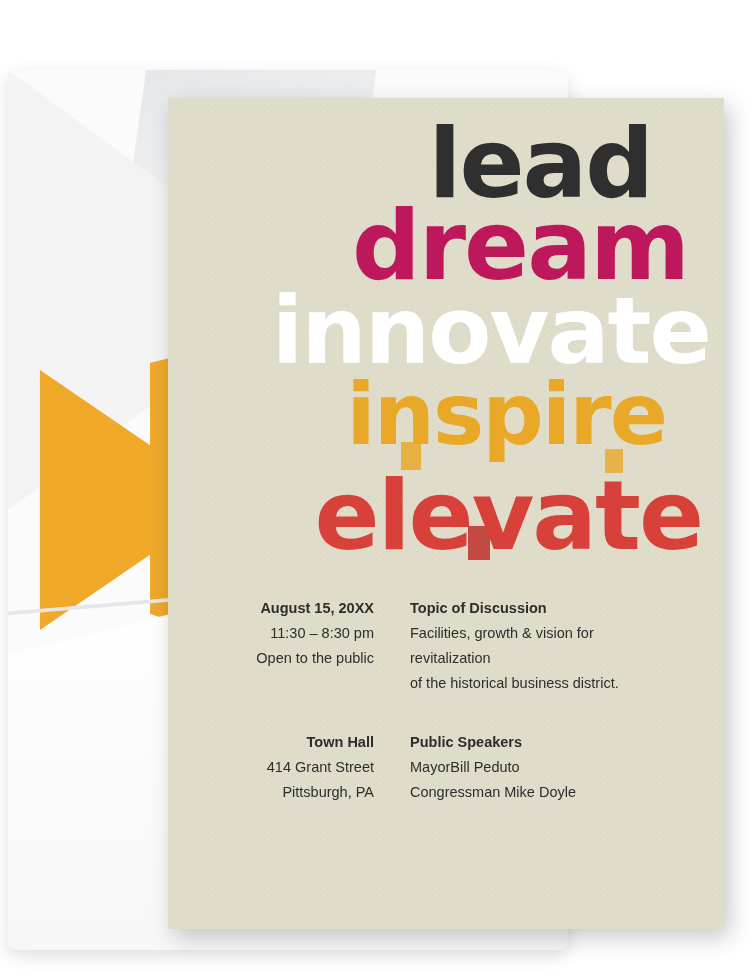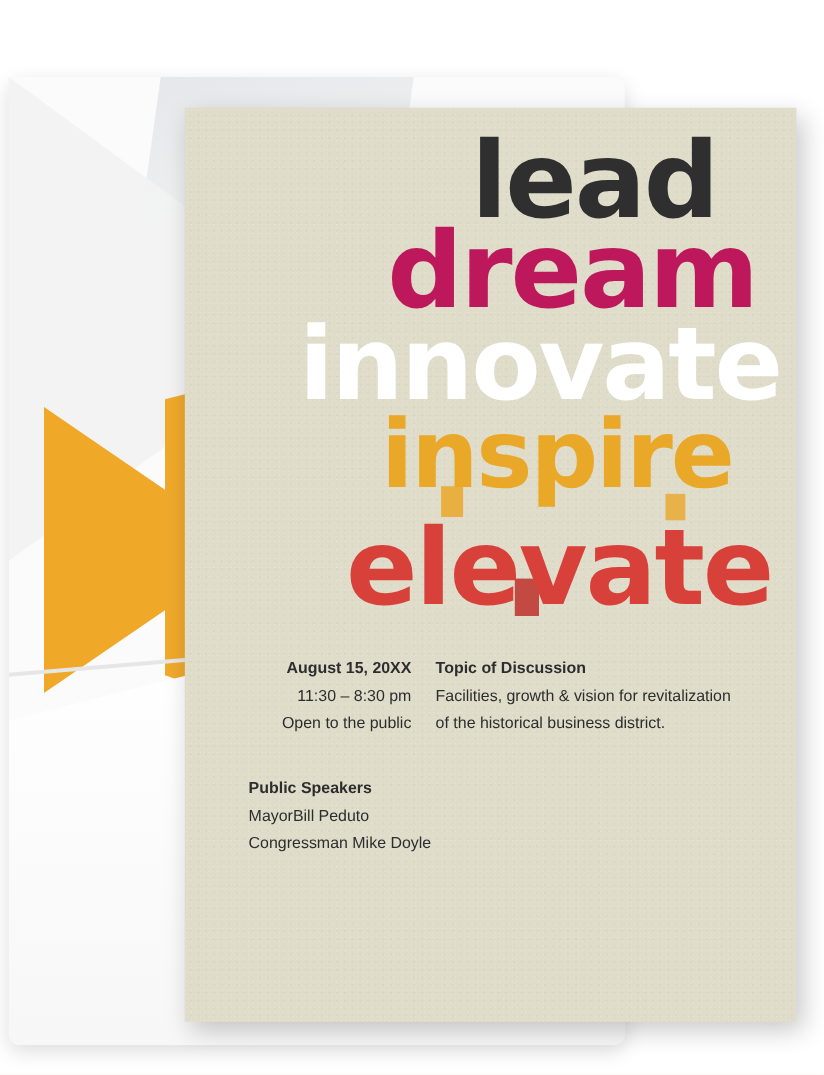--- a/index.html
+++ b/index.html
@@ -202,21 +202,21 @@
   .details {
     position: absolute;
     left: 58px;
     top: 498px;
     width: 450px;
     color: #2d2d2d;
     font-family: "Liberation Sans", sans-serif;
   }
   .det-row {
     display: flex;
-    gap: 22px;
+    gap: 36px;
     margin-bottom: 34px;
   }
   .det-left {
     width: 148px;
     text-align: right;
     font-size: 14.5px;
     line-height: 1.72;
   }
   .det-right {
     flex: 1;
@@ -270,20 +270,25 @@
           <span class="det-line">Open to the public</span>
         </div>
         <div class="det-right">
           <span class="det-head">Topic of Discussion</span>
           <span class="det-line">Facilities, growth &amp; vision for revitalization</span>
           <span class="det-line">of the historical business district.</span>
         </div>
       </div>
 
       <div class="det-row">
+        <div class="det-left">
+          <span class="det-head">Town Hall</span>
+          <span class="det-line">414 Grant Street</span>
+          <span class="det-line">Pittsburgh, PA</span>
+        </div>
         <div class="det-right">
           <span class="det-head">Public Speakers</span>
           <span class="det-line">MayorBill Peduto</span>
           <span class="det-line">Congressman Mike Doyle</span>
         </div>
       </div>
 
     </div>
   </div>
 </div>

